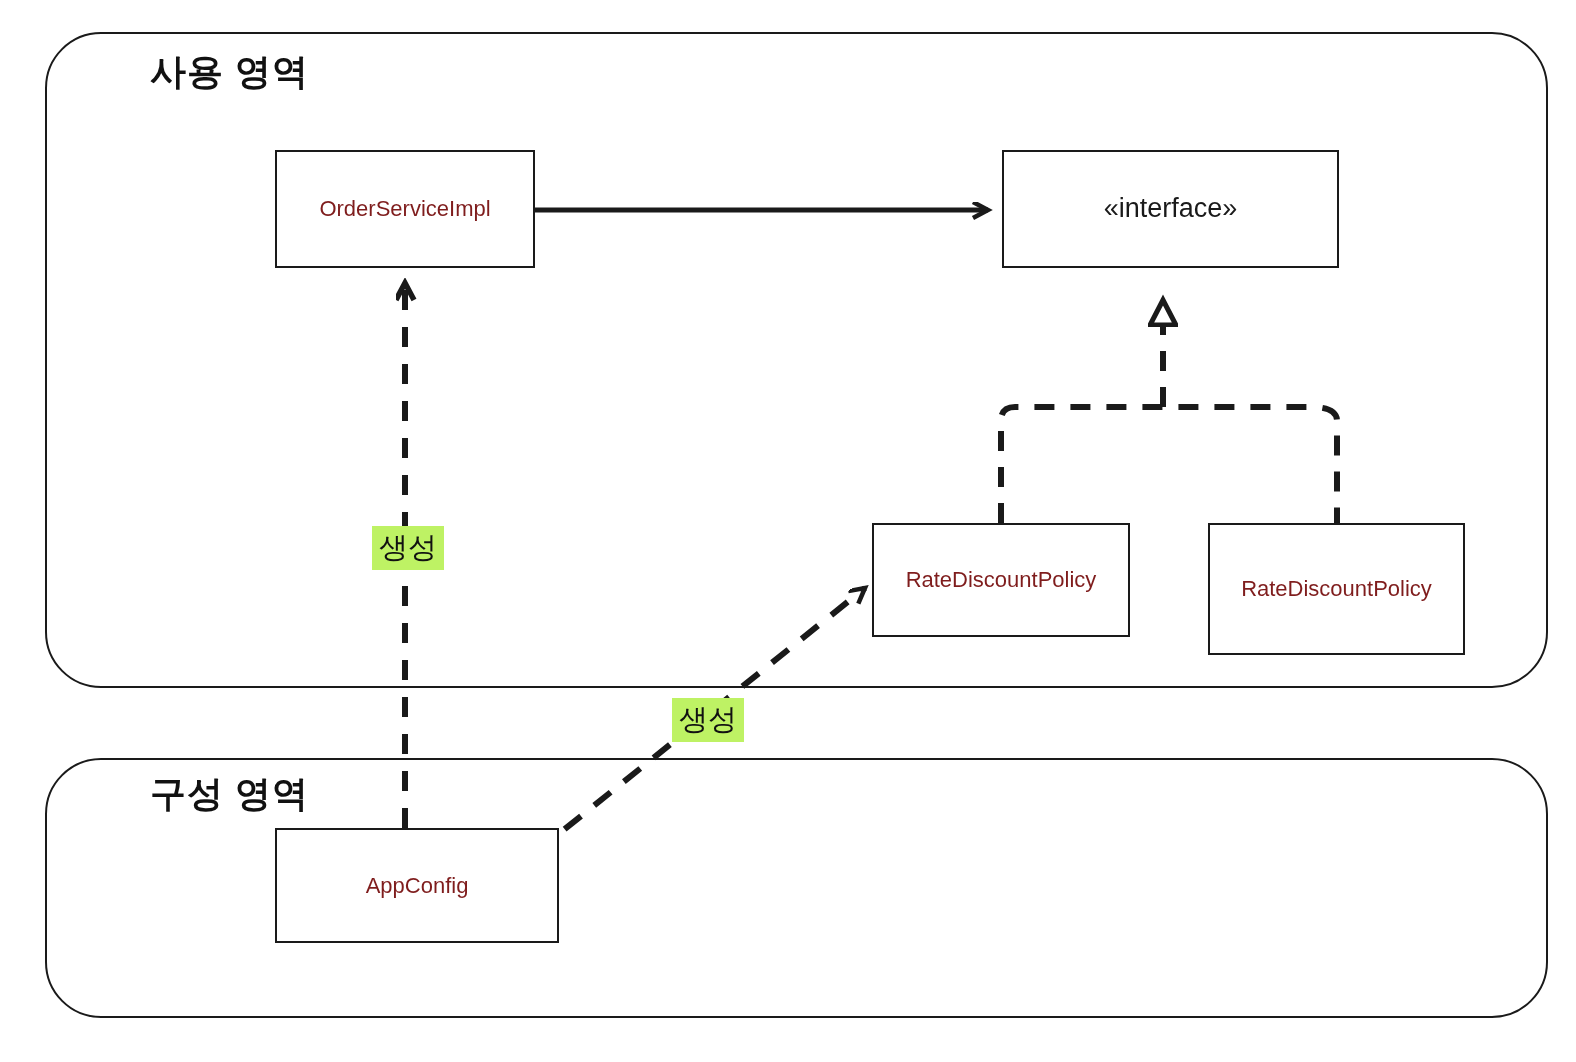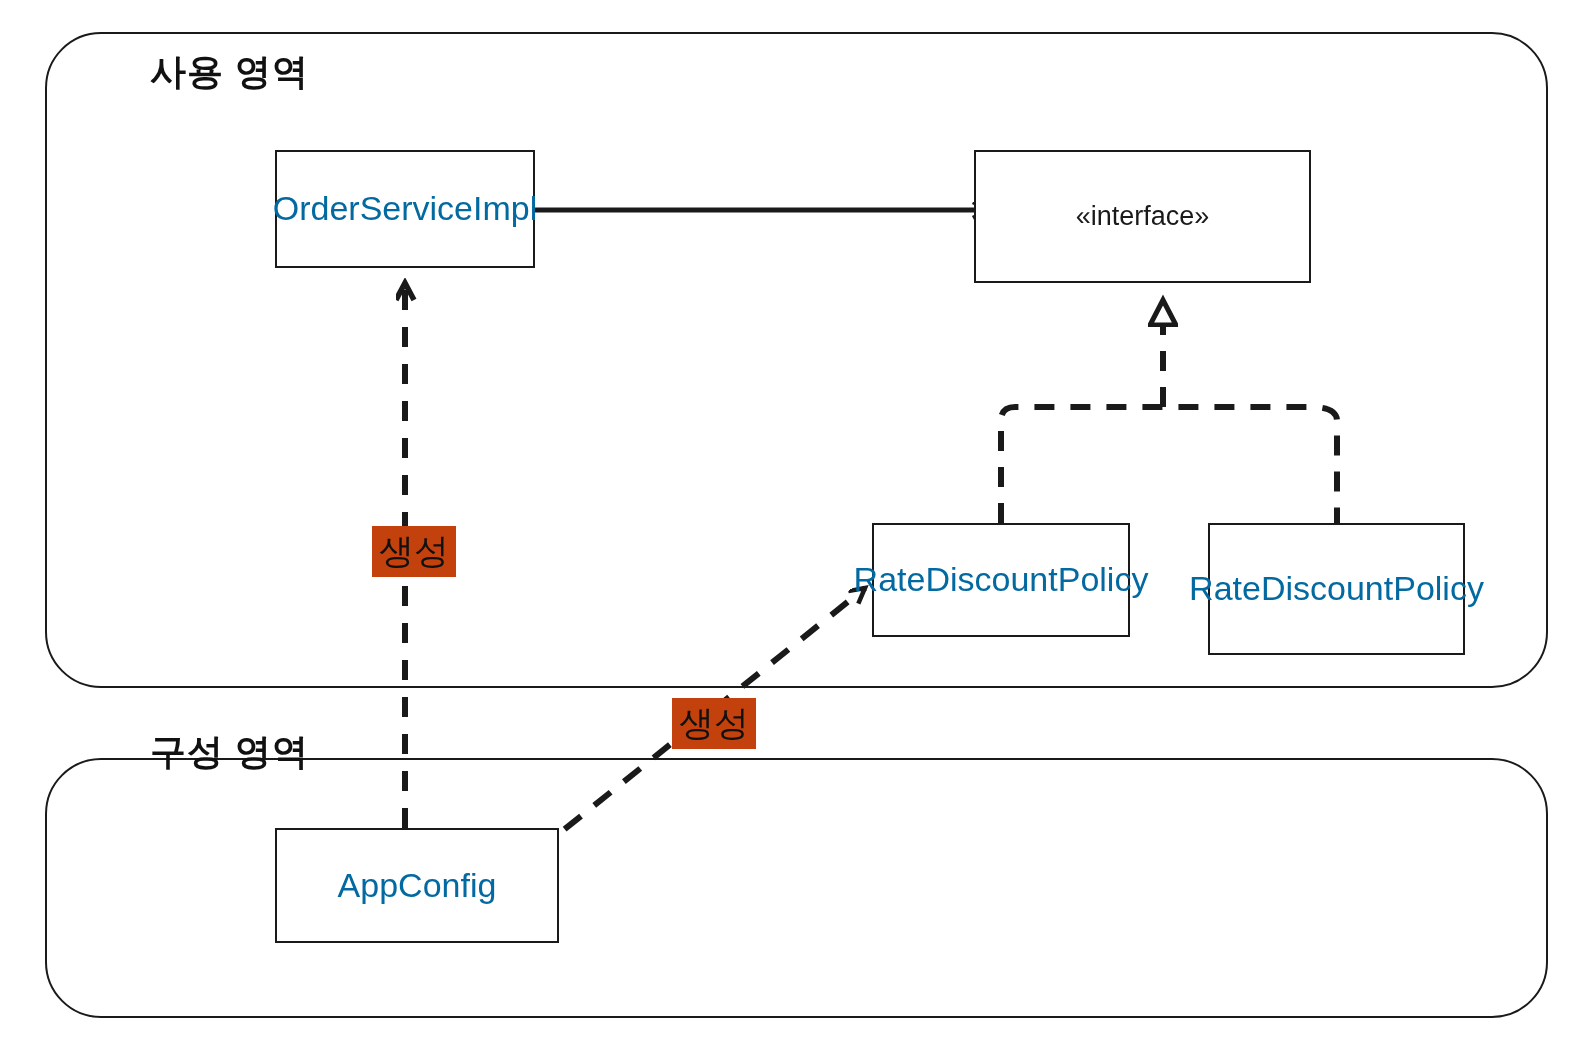--- a/index.html
+++ b/index.html
@@ -46,41 +46,41 @@
     background: #ffffff;
     box-sizing: border-box;
     display: flex;
     flex-direction: column;
     align-items: center;
     justify-content: center;
     z-index: 5;
   }
   .class-name {
     font-family: "Liberation Sans", sans-serif;
-    font-size: 34px;
-    color: #0369a1;
+    font-size: 22px;
+    color: #7f1d1d;
     line-height: 1.15;
     white-space: nowrap;
   }
   .class-name.bold {
     font-weight: bold;
   }
   .stereotype {
     font-family: "Liberation Sans", sans-serif;
     font-size: 27px;
     color: #1a1a1a;
     line-height: 1.15;
     white-space: nowrap;
   }
   .edge-label {
     position: absolute;
     font-family: "Liberation Sans", sans-serif;
-    font-size: 35px;
+    font-size: 29px;
     color: #111111;
-    background: #c2410c;
+    background: #bef264;
     padding: 2px 7px;
     white-space: nowrap;
     z-index: 6;
   }
 </style>
 </head>
 <body>
 
 <div id="canvas">
 
@@ -116,27 +116,27 @@
      FixDiscountPolicy (dashed dependency, "생성") --&gt;
     <g>
       <line x1="535" y1="853" x2="865" y2="588" stroke="#1a1a1a" stroke-width="6" stroke-dasharray="21,17" marker-end="url(#openArrow)"></line>
     </g>
   </svg>
 
   <div class="region-box" style="left:45px; top:32px; width:1503px; height:656px;"></div>
   <div class="region-title" style="left:150px; top:48px;">사용 영역</div>
 
   <div class="region-box" style="left:45px; top:758px; width:1503px; height:260px;"></div>
-  <div class="region-title" style="left:150px; top:728px;">구성 영역</div>
+  <div class="region-title" style="left:150px; top:770px;">구성 영역</div>
 
   <div class="class-box" style="left:275px; top:150px; width:260px; height:118px;">
     <span class="class-name">OrderServiceImpl</span>
   </div>
 
-  <div class="class-box" style="left:974px; top:150px; width:337px; height:133px;">
+  <div class="class-box" style="left:1002px; top:150px; width:337px; height:118px;">
     <span class="stereotype">«interface»</span>
   </div>
 
   <div class="class-box" style="left:872px; top:523px; width:258px; height:114px;">
     <span class="class-name">RateDiscountPolicy</span>
   </div>
 
   <div class="class-box" style="left:1208px; top:523px; width:257px; height:132px;">
     <span class="class-name">RateDiscountPolicy</span>
   </div>

